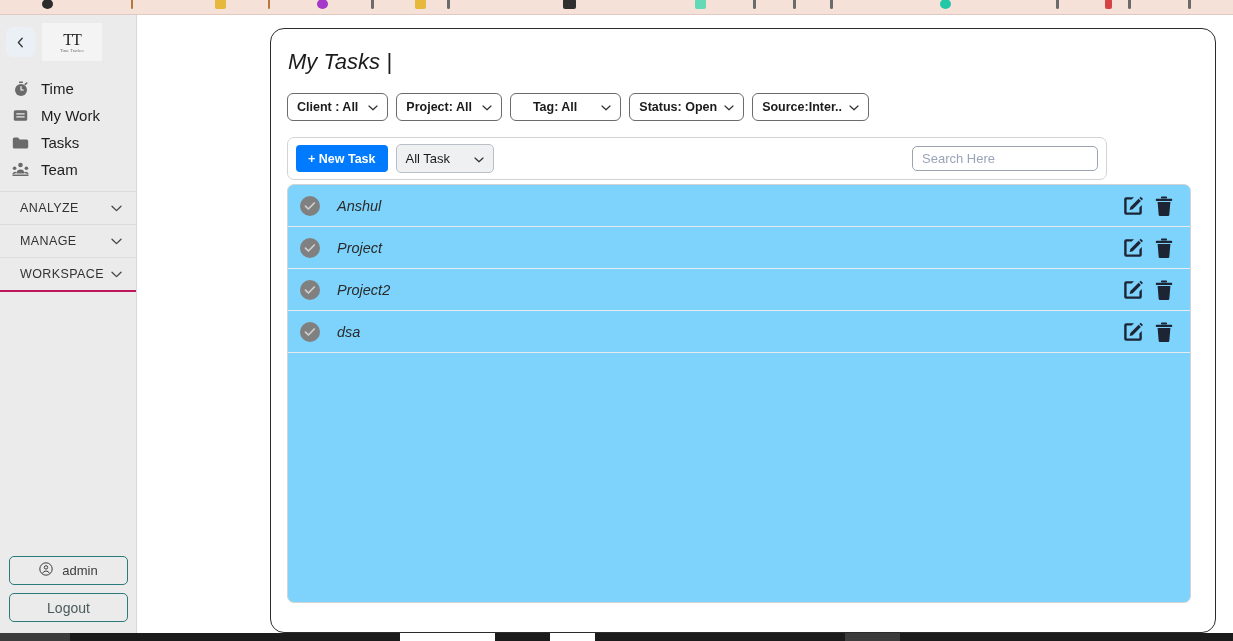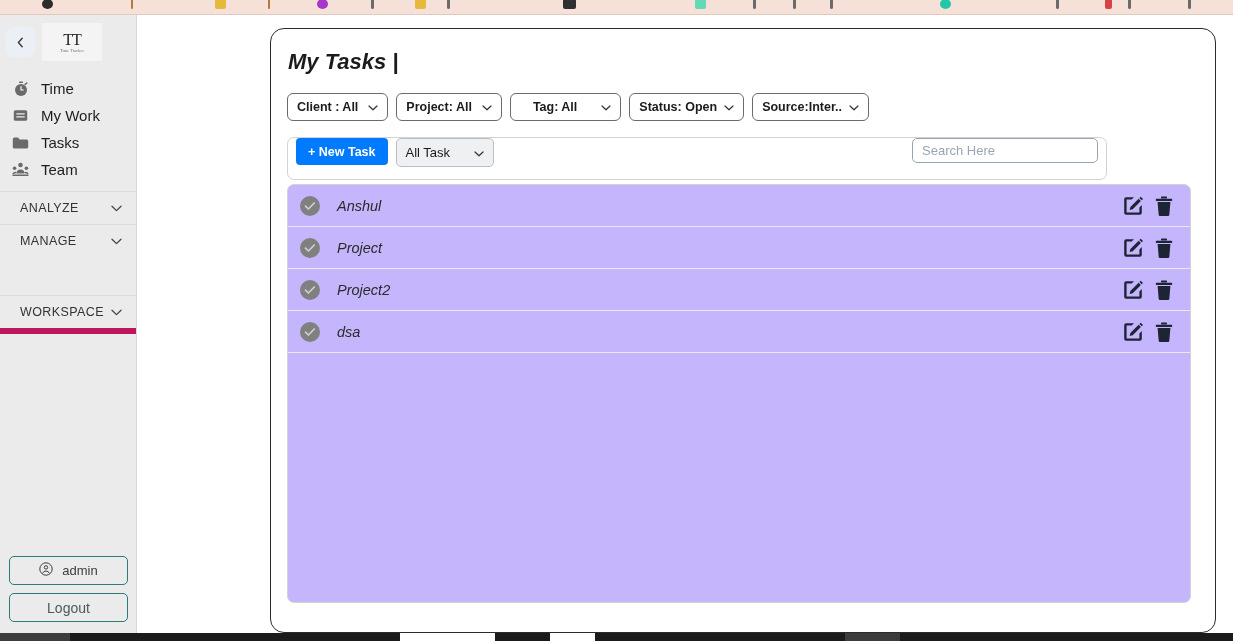--- a/index.html
+++ b/index.html
@@ -107,21 +107,21 @@
     display: flex;
     align-items: center;
     justify-content: space-between;
     padding: 9px 14px 9px 20px;
     border-top: 1px solid #dcdcdc;
     cursor: pointer;
     font-size: 12.5px;
     letter-spacing: 0.4px;
     color: #333;
   }
-  .nav-section:last-child { border-bottom: 6px solid #be185d; margin-top: 38px; }
+  .nav-section:last-child { border-bottom: 2px solid #be185d; }
   .chev { flex: 0 0 auto; }
 
   .sidebar-bottom {
     position: absolute;
     left: 0; bottom: 3px;
     width: 137px;
     box-sizing: border-box;
     padding: 0 9px;
   }
   .side-btn {
@@ -150,21 +150,21 @@
     border: 1px solid #2b2b2b;
     border-radius: 14px;
     box-sizing: border-box;
     overflow: hidden;
   }
   .page-title {
     margin: 20px 0 4px 17px;
     font-size: 22px;
     font-style: italic;
     color: #1b1b1b;
-    font-weight: 700;
+    font-weight: 400;
   }
 
   .filter-row {
     display: flex;
     gap: 8px;
     margin: 18px 0 0 16px;
     font-weight: bold;
   }
   .filter-pill {
     display: flex;
@@ -183,20 +183,21 @@
   }
 
   .toolbar-card {
     margin: 16px 0 0 16px;
     width: 820px;
     height: 43px;
     border: 1px solid #d3d3d3;
     border-radius: 7px;
     box-sizing: border-box;
     display: flex;
+    align-items: center;
     padding: 0 8px 0 8px;
     background: #fff;
   }
   .new-task-btn {
     background: #007bff;
     color: #fff;
     font-size: 12.5px;
     font-weight: bold;
     border: none;
     border-radius: 4px;
@@ -236,21 +237,21 @@
   }
   .search-input::placeholder { color: #9aa4b8; }
 
   .list-card {
     margin: 4px 0 0 16px;
     width: 904px;
     height: 419px;
     border: 1px solid #d3d3d3;
     border-radius: 7px;
     box-sizing: border-box;
-    background: #c4b5fd;
+    background: #7dd3fc;
   }
   .task-row {
     display: flex;
     align-items: center;
     height: 42px;
     padding: 0 16px 0 12px;
     border-bottom: 1px solid #e6ebf0;
     box-sizing: border-box;
   }
   .check-circle {

